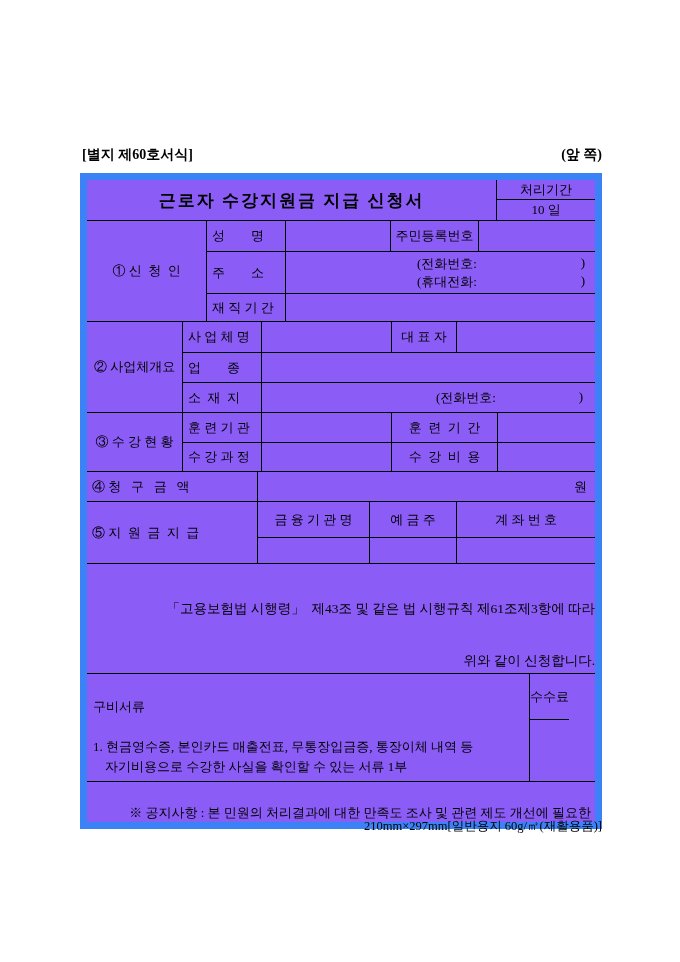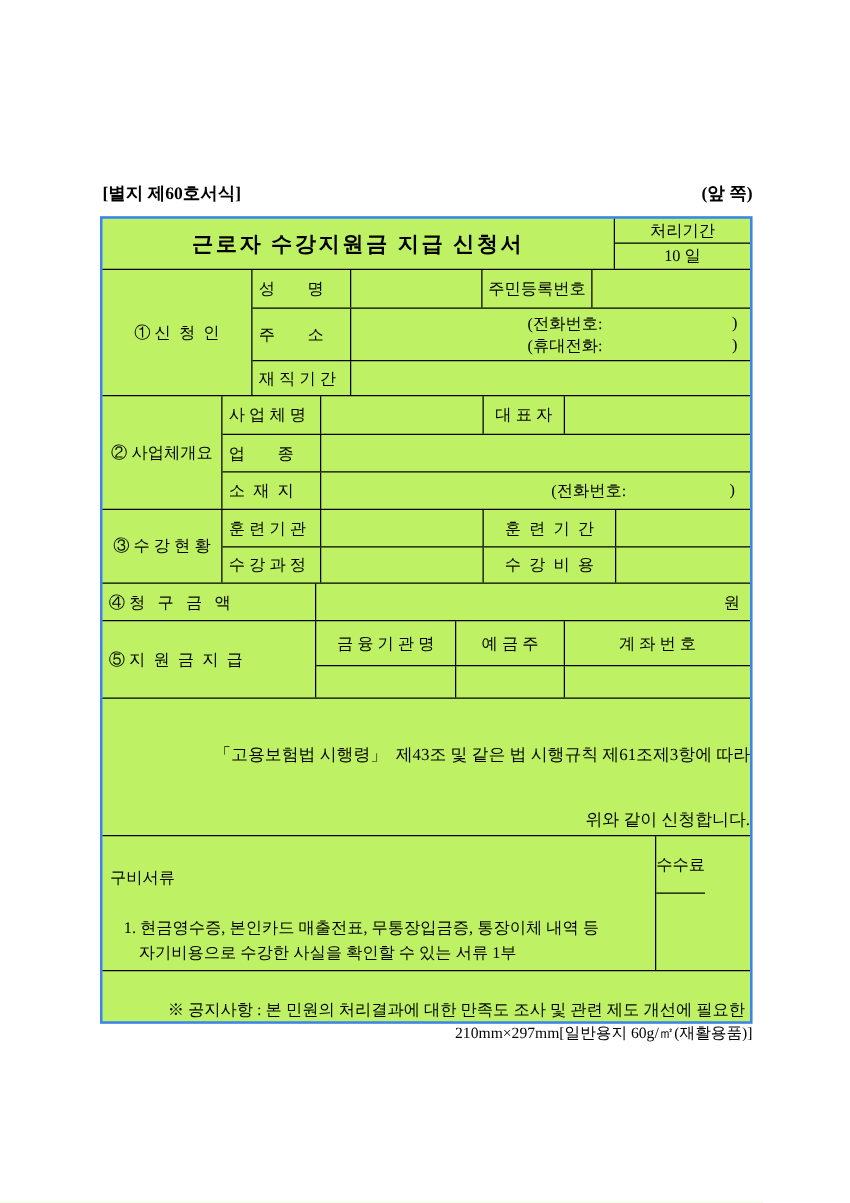--- a/index.html
+++ b/index.html
@@ -9,21 +9,21 @@
     font-family:"Liberation Serif","DejaVu Serif",serif;
     color:#000; font-size:13px;
   }
   .page { position:relative; width:680px; height:962px; background:#fff; overflow:hidden; }
   .topline {
     position:absolute; top:146px; left:82px; width:520px;
     display:flex; justify-content:space-between; font-size:14px;font-weight:bold;
   }
   .form-table {
     position:absolute; top:173px; left:80px; width:522px;
-    border:2px solid #3b82f6; background:#bef264;
+    border:7px solid #3b82f6; background:#8b5cf6;
   }
   .row { display:flex; border-bottom:1px solid #000; }
   .row.last { border-bottom:none;text-align:right; }
   .c {
     border-right:1px solid #000; display:flex; align-items:center;
     white-space:pre; overflow:hidden; flex-shrink:0;
   }
   .c.fill { flex:1 1 auto; }
   .c.end { border-right:none; }
   .center { justify-content:center; }
@@ -35,21 +35,21 @@
     font-size:17px; font-weight:bold; letter-spacing:2px;
     justify-content:center;
   }
   .proc-label { height:20px; border-bottom:1px solid #000; display:flex; align-items:center; justify-content:center; }
   .proc-value { flex:1; display:flex; align-items:center; justify-content:center; }
   .phone-pair { display:flex; justify-content:space-between; }
   .decl { display:block; white-space:pre; padding-top:4px; font-size:13.5px;text-align:right; }
   .decl .l1 { padding-left:23px; height:20px; }
   .decl .l2 { padding-left:33px; height:21px; }
   .docs-cell { display:block; white-space:pre-line; padding:3px 4px 0 6px; line-height:20px; }
-  .docs-cell .item { padding-left:12px; text-indent:-12px;margin-left:11px; }
+  .docs-cell .item { padding-left:12px; text-indent:-12px; }
   .notice-cell { display:block; white-space:pre-line; padding:2px 4px 0 6px; line-height:19px; border-right:none; }
   .notice-cell .item { padding-left:12px; text-indent:-12px; }
   .fee-col { display:flex; flex:1 1 auto; }
   .fee-top { height:46px; border-bottom:1px solid #000; display:flex; align-items:center; justify-content:center; }
   .fee-bottom { flex:1; display:flex; align-items:center; justify-content:center; }
   .footer-note {
     position:absolute; top:818px; left:80px; width:522px;
     text-align:right; font-size:12.5px; white-space:pre;
   }
 </style>

